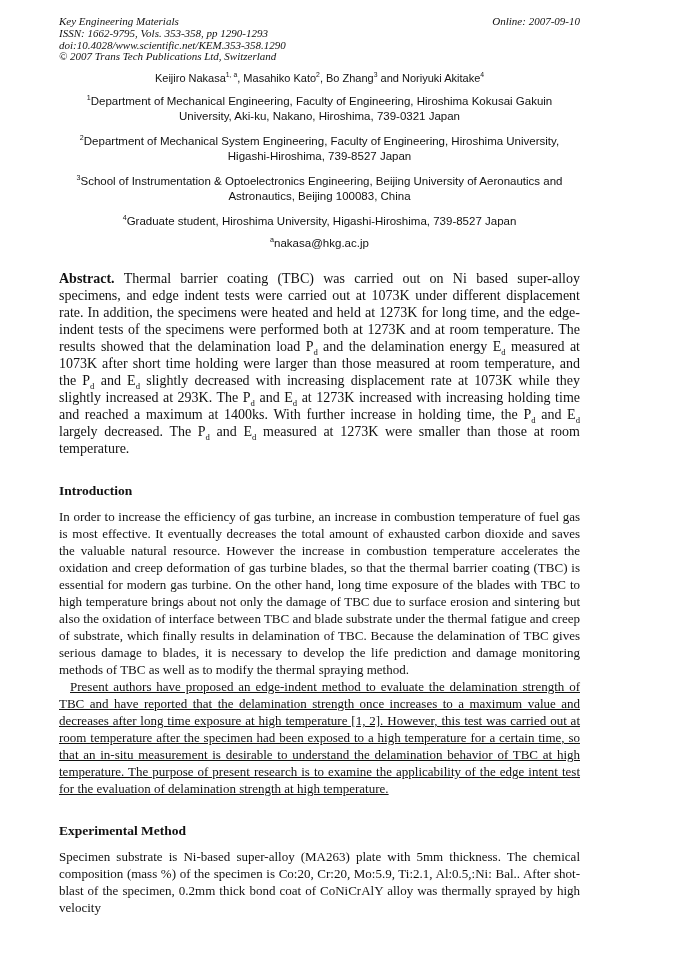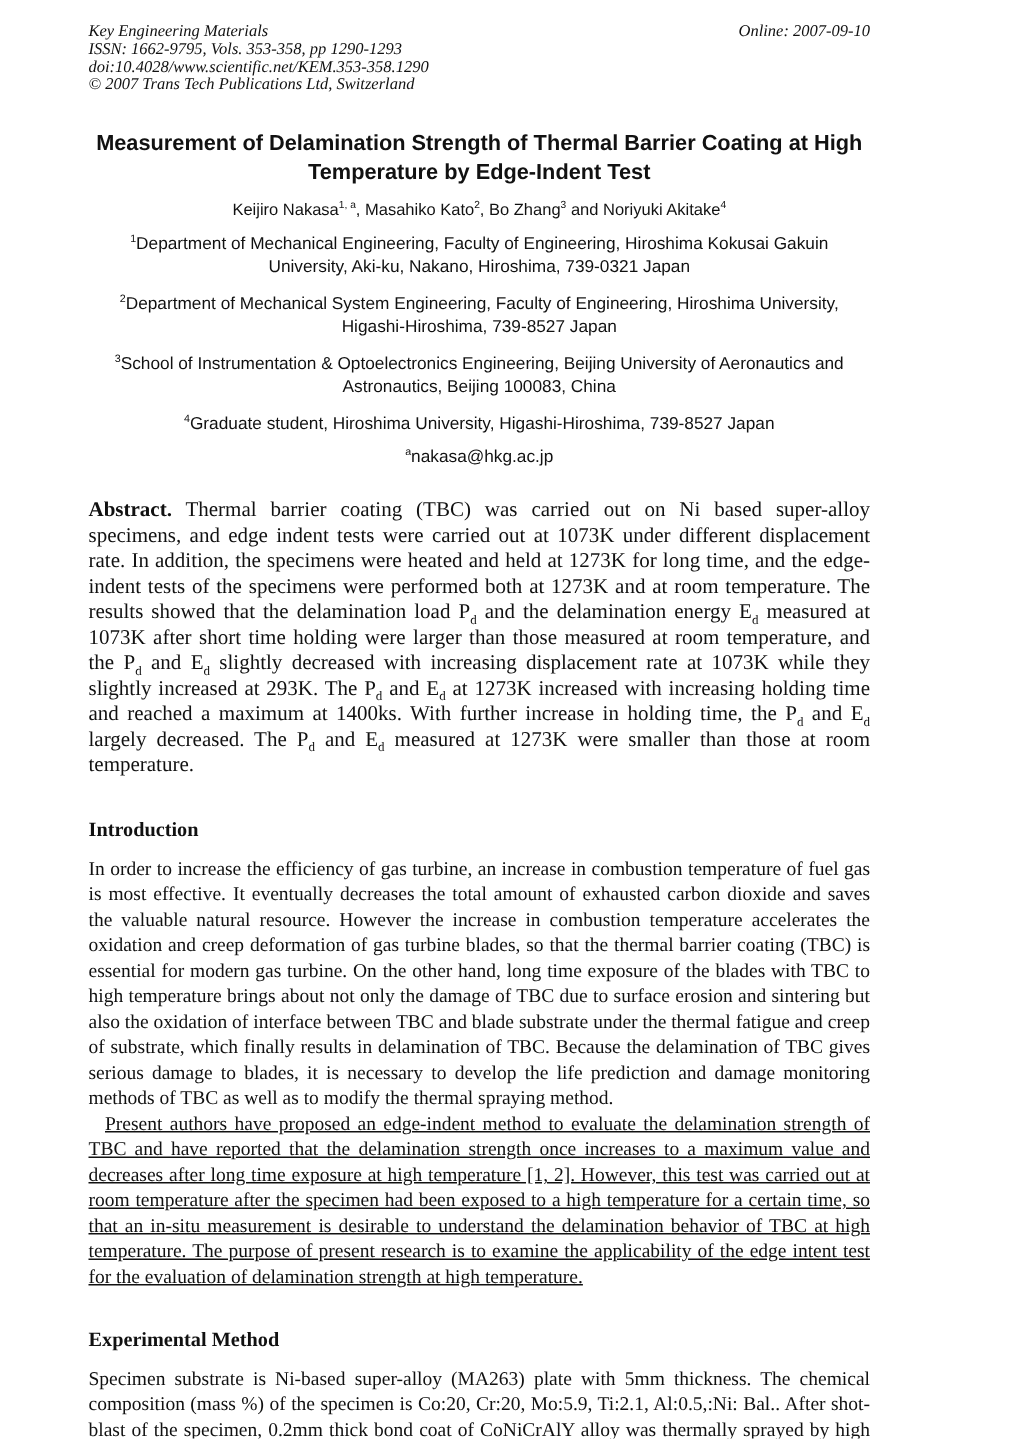--- a/index.html
+++ b/index.html
@@ -96,21 +96,20 @@
   <div class="jheader">
     <div class="jheader-left">
       <div class="hline">Key Engineering Materials</div>
       <div class="hline">ISSN: 1662-9795, Vols. 353-358, pp 1290-1293</div>
       <div class="hline">doi:10.4028/www.scientific.net/KEM.353-358.1290</div>
       <div class="hline">© 2007 Trans Tech Publications Ltd, Switzerland</div>
     </div>
     <div class="jheader-right">Online: 2007-09-10</div>
   </div>
 
-  <div class="title">Measurement of Delamination Strength of Thermal Barrier Coating at High Temperature by Edge-Indent Test</div>
 
   <div class="authors">Keijiro Nakasa<sup>1, a</sup>, Masahiko Kato<sup>2</sup>, Bo Zhang<sup>3</sup> and Noriyuki Akitake<sup>4</sup></div>
 
   <div class="affil"><sup>1</sup>Department of Mechanical Engineering, Faculty of Engineering, Hiroshima Kokusai Gakuin University, Aki-ku, Nakano, Hiroshima, 739-0321 Japan</div>
   <div class="affil"><sup>2</sup>Department of Mechanical System Engineering, Faculty of Engineering, Hiroshima University, Higashi-Hiroshima, 739-8527 Japan</div>
   <div class="affil"><sup>3</sup>School of Instrumentation &amp; Optoelectronics Engineering, Beijing University of Aeronautics and Astronautics, Beijing 100083, China</div>
   <div class="affil"><sup>4</sup>Graduate student, Hiroshima University, Higashi-Hiroshima, 739-8527 Japan</div>
 
   <div class="email"><sup>a</sup>nakasa@hkg.ac.jp</div>
 

